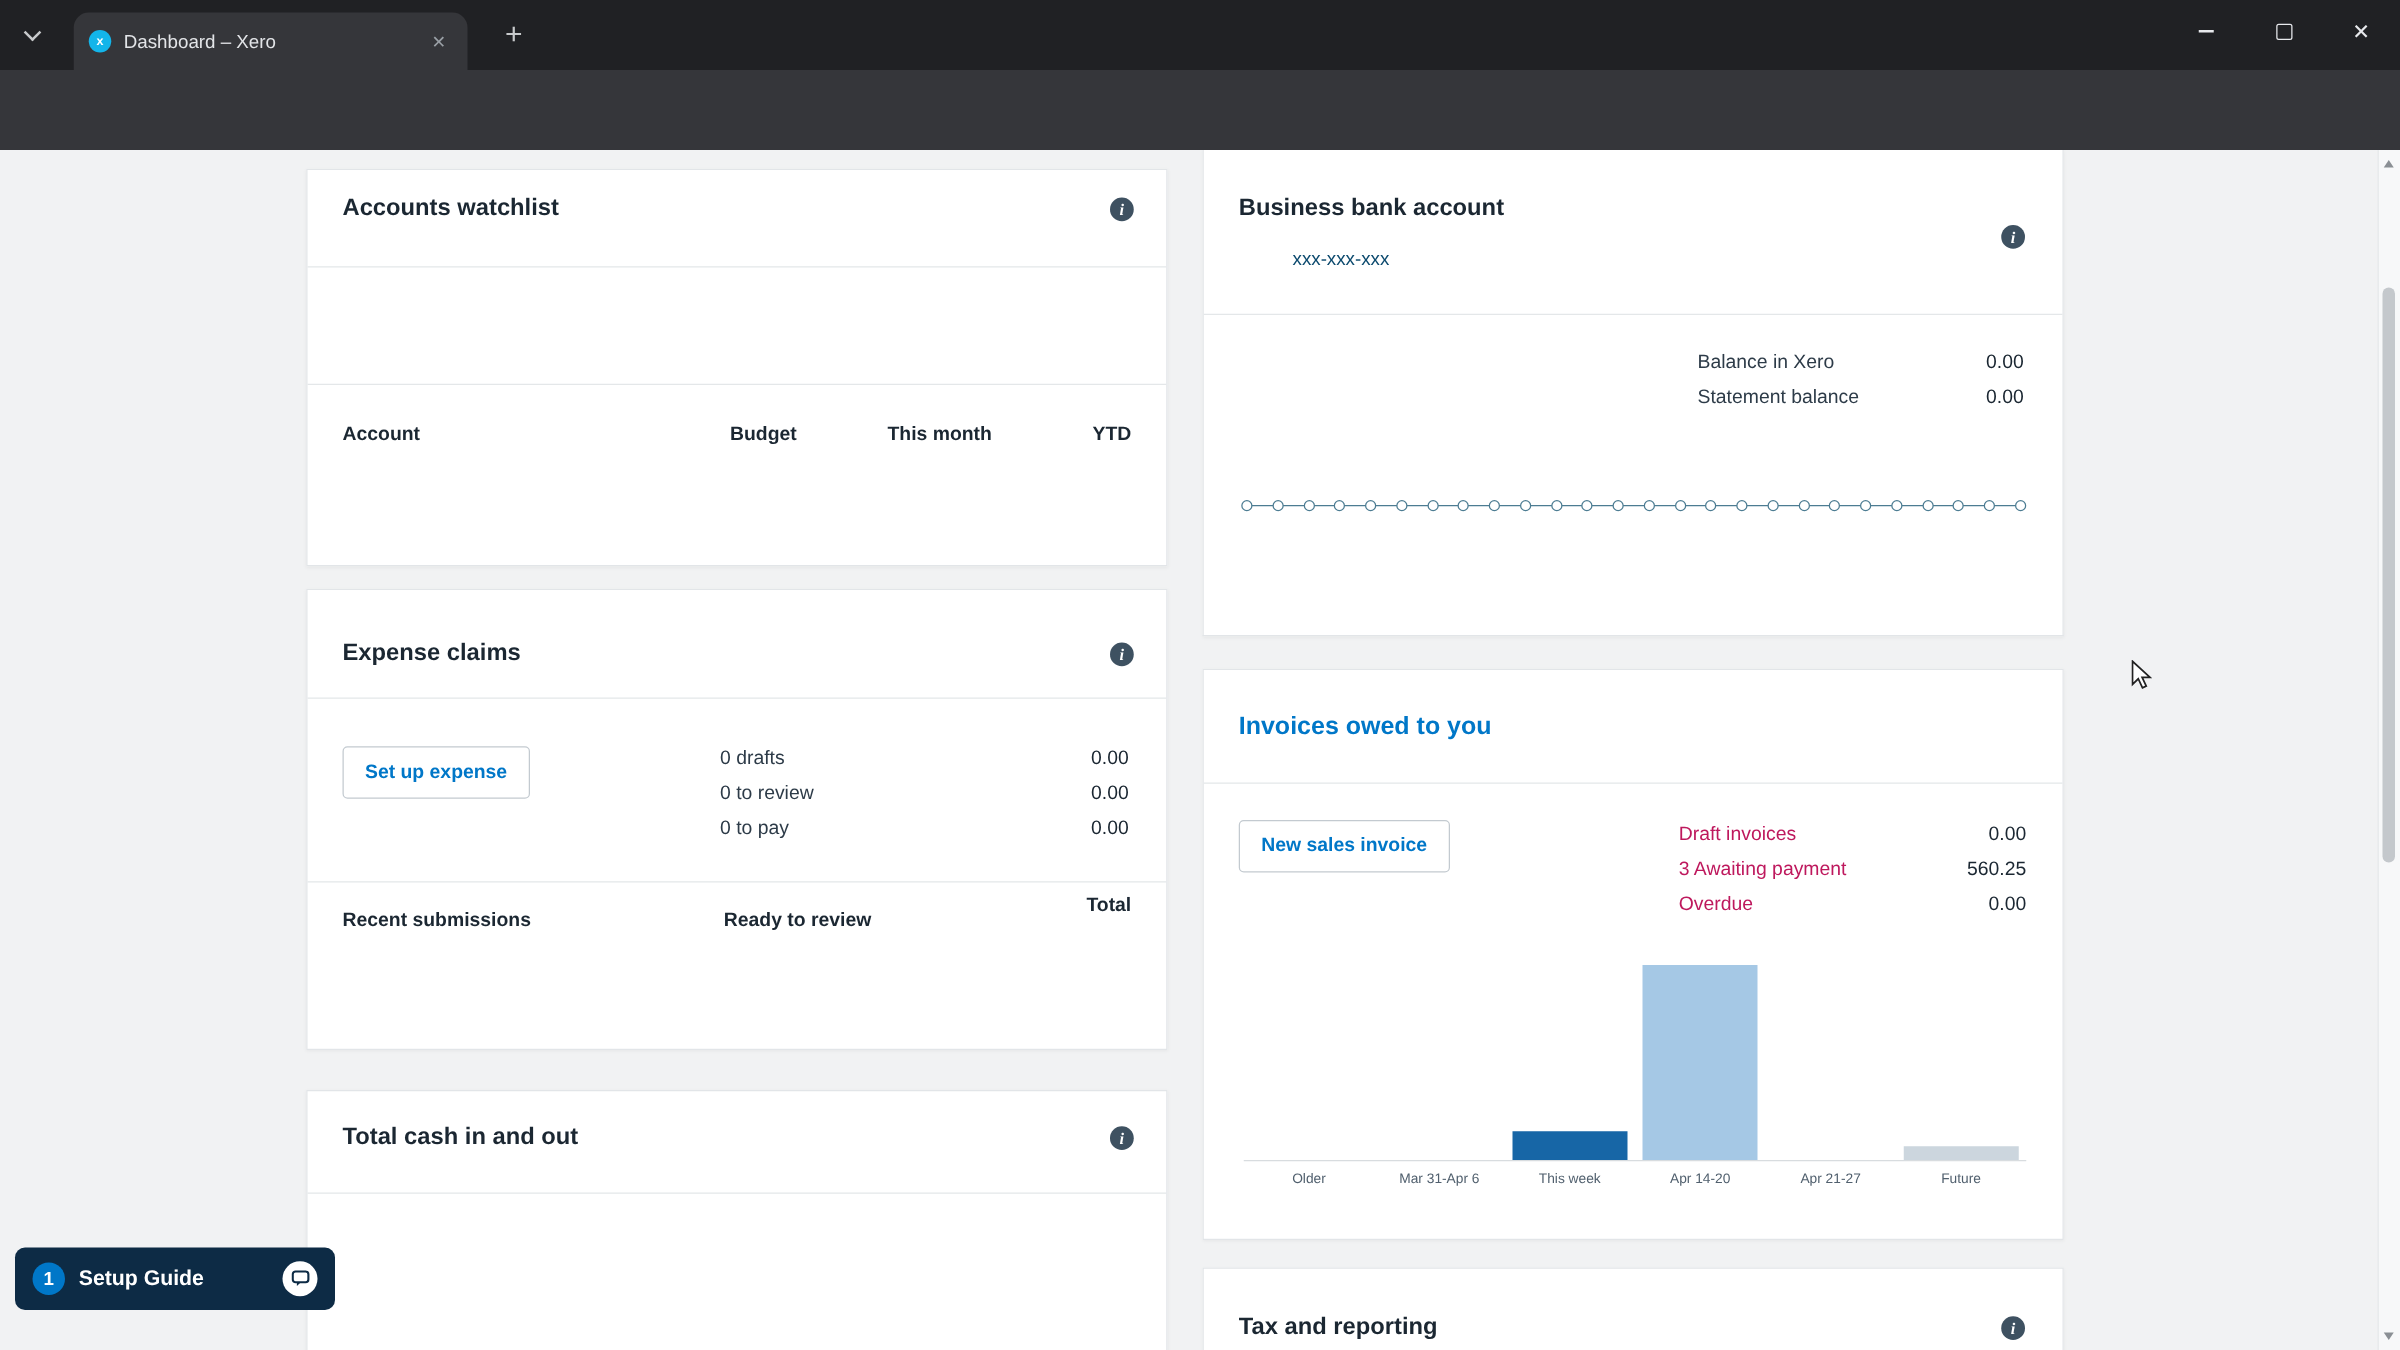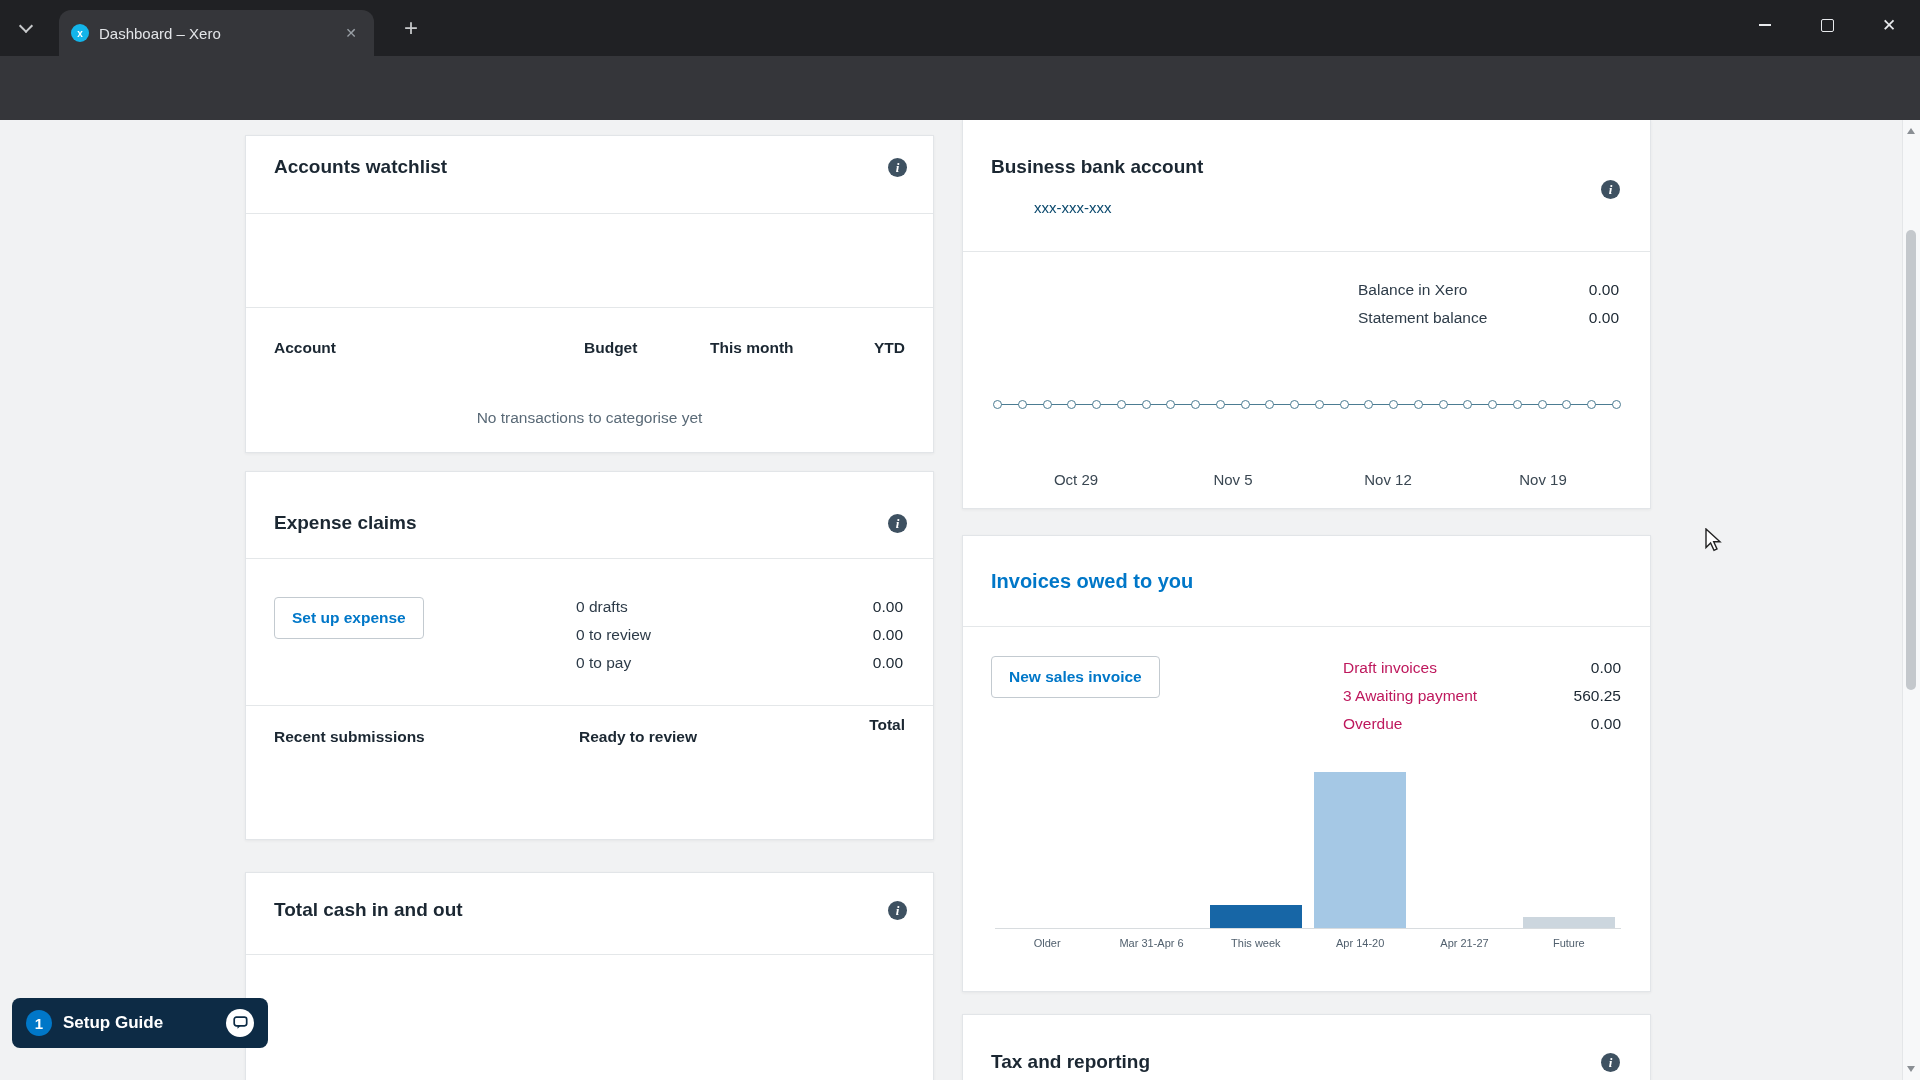--- a/index.html
+++ b/index.html
@@ -149,21 +149,20 @@
 
     <div class="card c-watchlist">
       <div class="card-title" style="top:20px">Accounts watchlist</div>
       <div class="info" style="right:26px;top:22px">i</div>
       <div class="hr" style="top:77px"></div>
       <div class="hr" style="top:171px"></div>
       <div class="th" style="left:28px;top:203px">Account</div>
       <div class="th" style="left:338px;top:203px">Budget</div>
       <div class="th" style="left:464px;top:203px">This month</div>
       <div class="th" style="right:28px;top:203px">YTD</div>
-      <div class="muted-center" style="top:273px">No transactions to categorise yet</div>
     </div>
 
     <div class="card c-expense">
       <div class="card-title" style="top:40px">Expense claims</div>
       <div class="info" style="right:26px;top:42px">i</div>
       <div class="hr" style="top:86px"></div>
       <button class="btn" style="left:28px;top:125px">Set up expense</button>
       <div class="kv" style="left:330px;right:30px;top:121px">
         <div class="row">
           <span class="k">0 drafts</span>
@@ -225,26 +224,20 @@
           <span class="marker" style="border-color: rgb(76, 124, 146);"></span>
           <span class="marker" style="border-color: rgb(76, 124, 146);"></span>
           <span class="marker" style="border-color: rgb(76, 124, 146);"></span>
           <span class="marker" style="border-color: rgb(76, 124, 146);"></span>
           <span class="marker" style="border-color: rgb(76, 124, 146);"></span>
           <span class="marker" style="border-color: rgb(76, 124, 146);"></span>
           <span class="marker" style="border-color: rgb(76, 124, 146);"></span>
           <span class="marker" style="border-color: rgb(76, 124, 146);"></span>
           <span class="marker" style="border-color: rgb(76, 124, 146);"></span>
           <span class="marker" style="border-color: rgb(76, 124, 146);"></span>
-        </div>
-      <div class="bank-labels">
-          <span class="bank-lab" style="left: 83px;">Oct 29</span>
-          <span class="bank-lab" style="left: 240px;">Nov 5</span>
-          <span class="bank-lab" style="left: 395px;">Nov 12</span>
-          <span class="bank-lab" style="left: 550px;">Nov 19</span>
         </div>
     </div>
 
     <div class="card c-invoices">
       <div class="card-title blue" style="top:34px">Invoices owed to you</div>
       <div class="hr" style="top:90px"></div>
       <button class="btn" style="left:28px;top:120px">New sales invoice</button>
       <div class="kv" style="left:380px;right:29px;top:118px">
         <div class="row">
           <span class="k link">Draft invoices</span>

